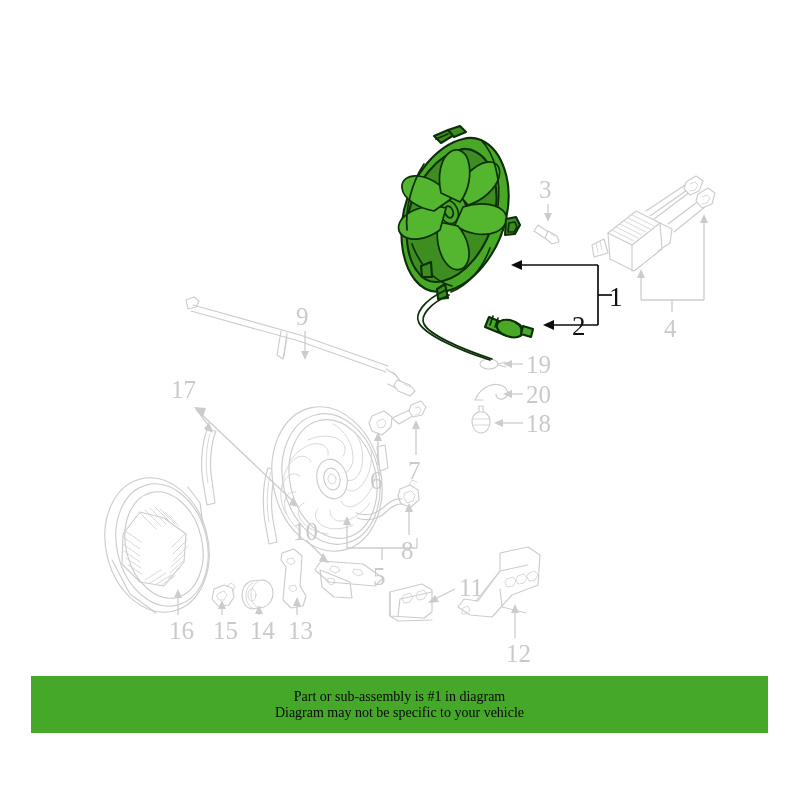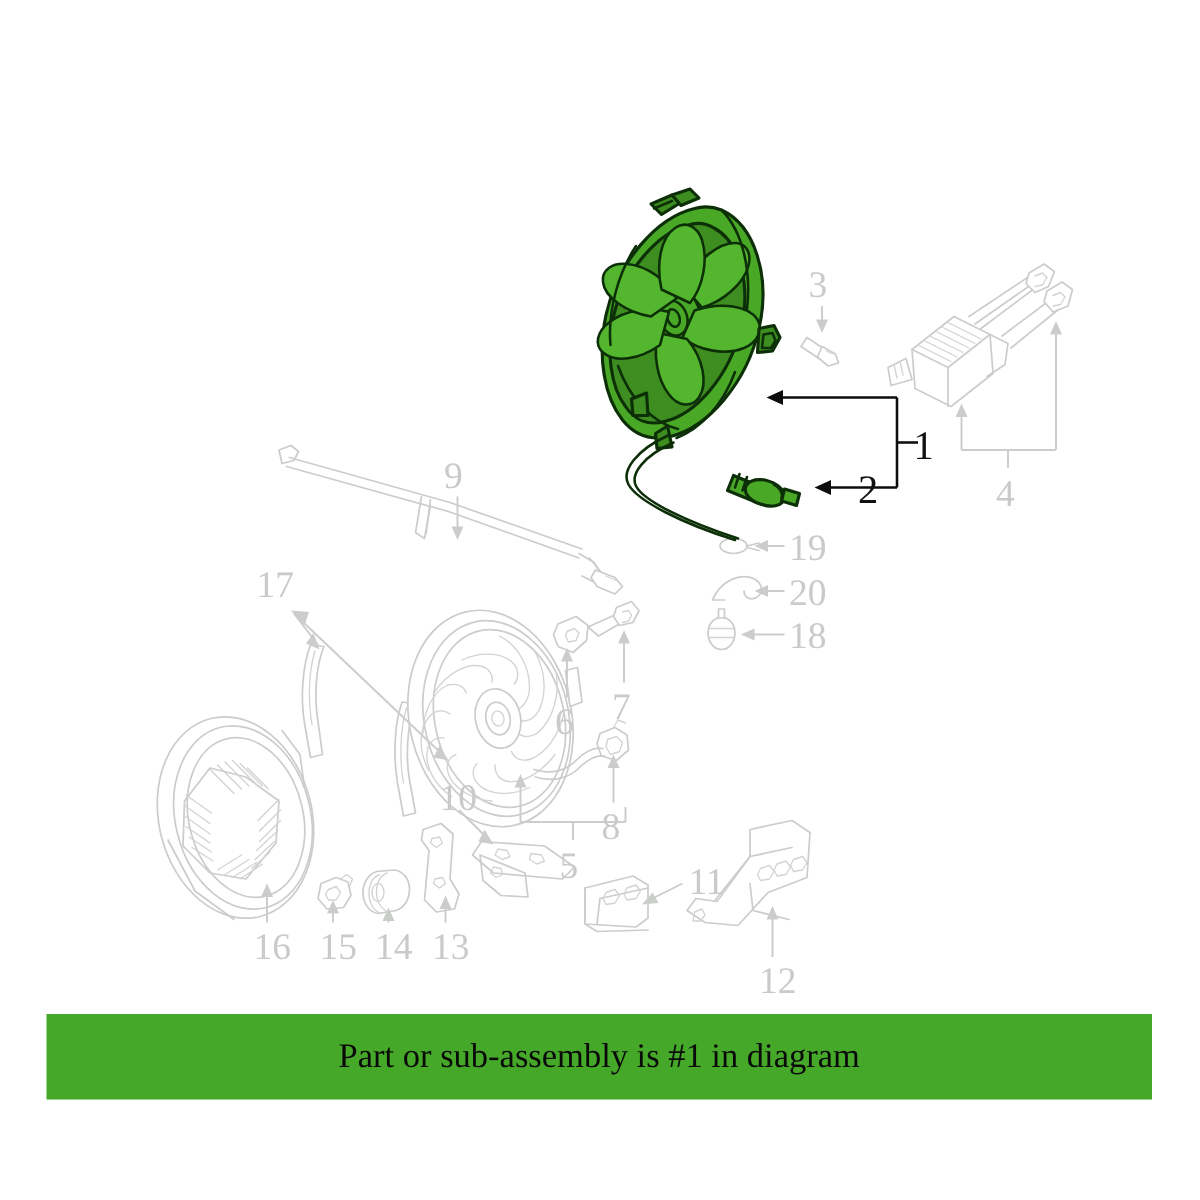--- a/index.html
+++ b/index.html
@@ -113,21 +113,21 @@
     background: #45a828;
     box-sizing: border-box;
     display: flex;
     flex-direction: column;
     align-items: center;
     justify-content: center;
     line-height: 1.08;
   }
   .banner-line {
     font-family: "Liberation Serif", serif;
-    font-size: 23px;
+    font-size: 14px;
     color: #0a0a0a;
     text-align: center;
     white-space: nowrap;
   }
 </style>
 </head>
 <body>
 
 <div id="diagram-root">
 
@@ -512,15 +512,16 @@
     <g>
       <path class="lead-hl" d="M598 325 L551 325"></path>
       <path class="lead-arrow-hl" d="M543 325 l11 -5 0 10 z"></path>
       <text class="callout-num-hl" x="572" y="335">2</text>
     </g>
 
   </svg>
 
   <div id="notice-banner">
     <div class="banner-line">Part or sub-assembly is #1 in diagram</div>
+    <div class="banner-line">Diagram may not be specific to your vehicle</div>
   </div>
 
 </div>
 
 </body></html>

